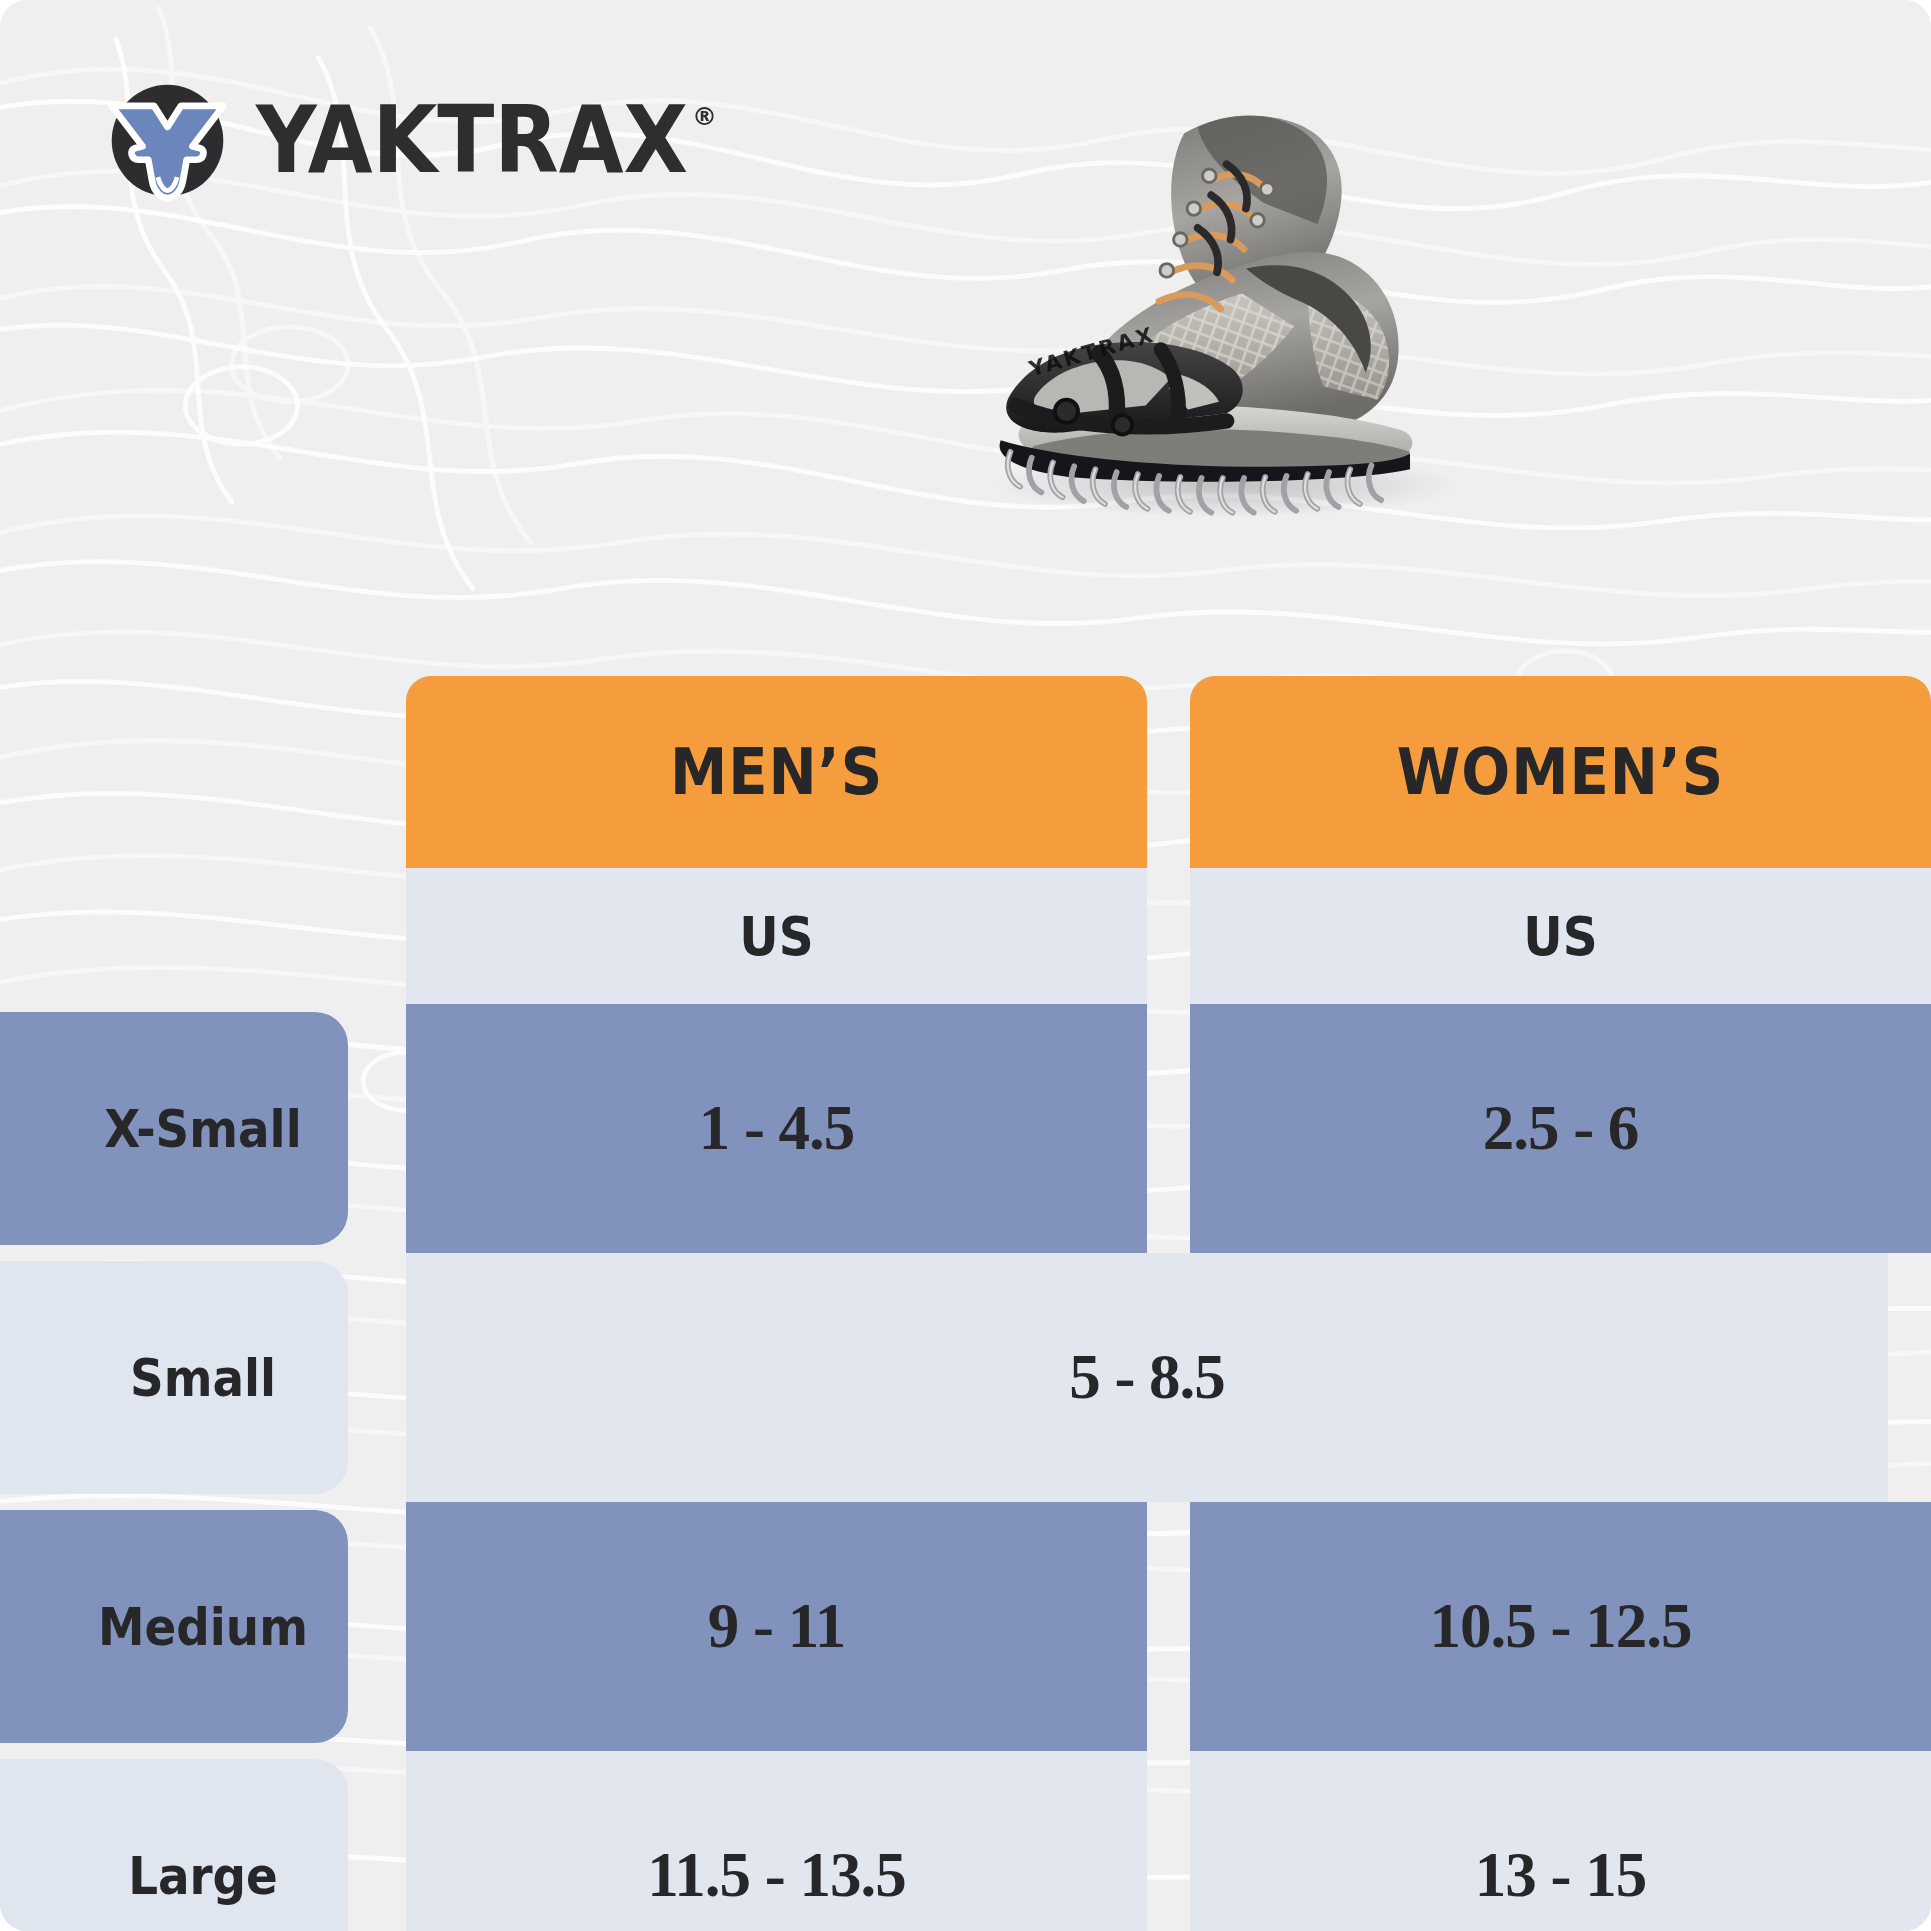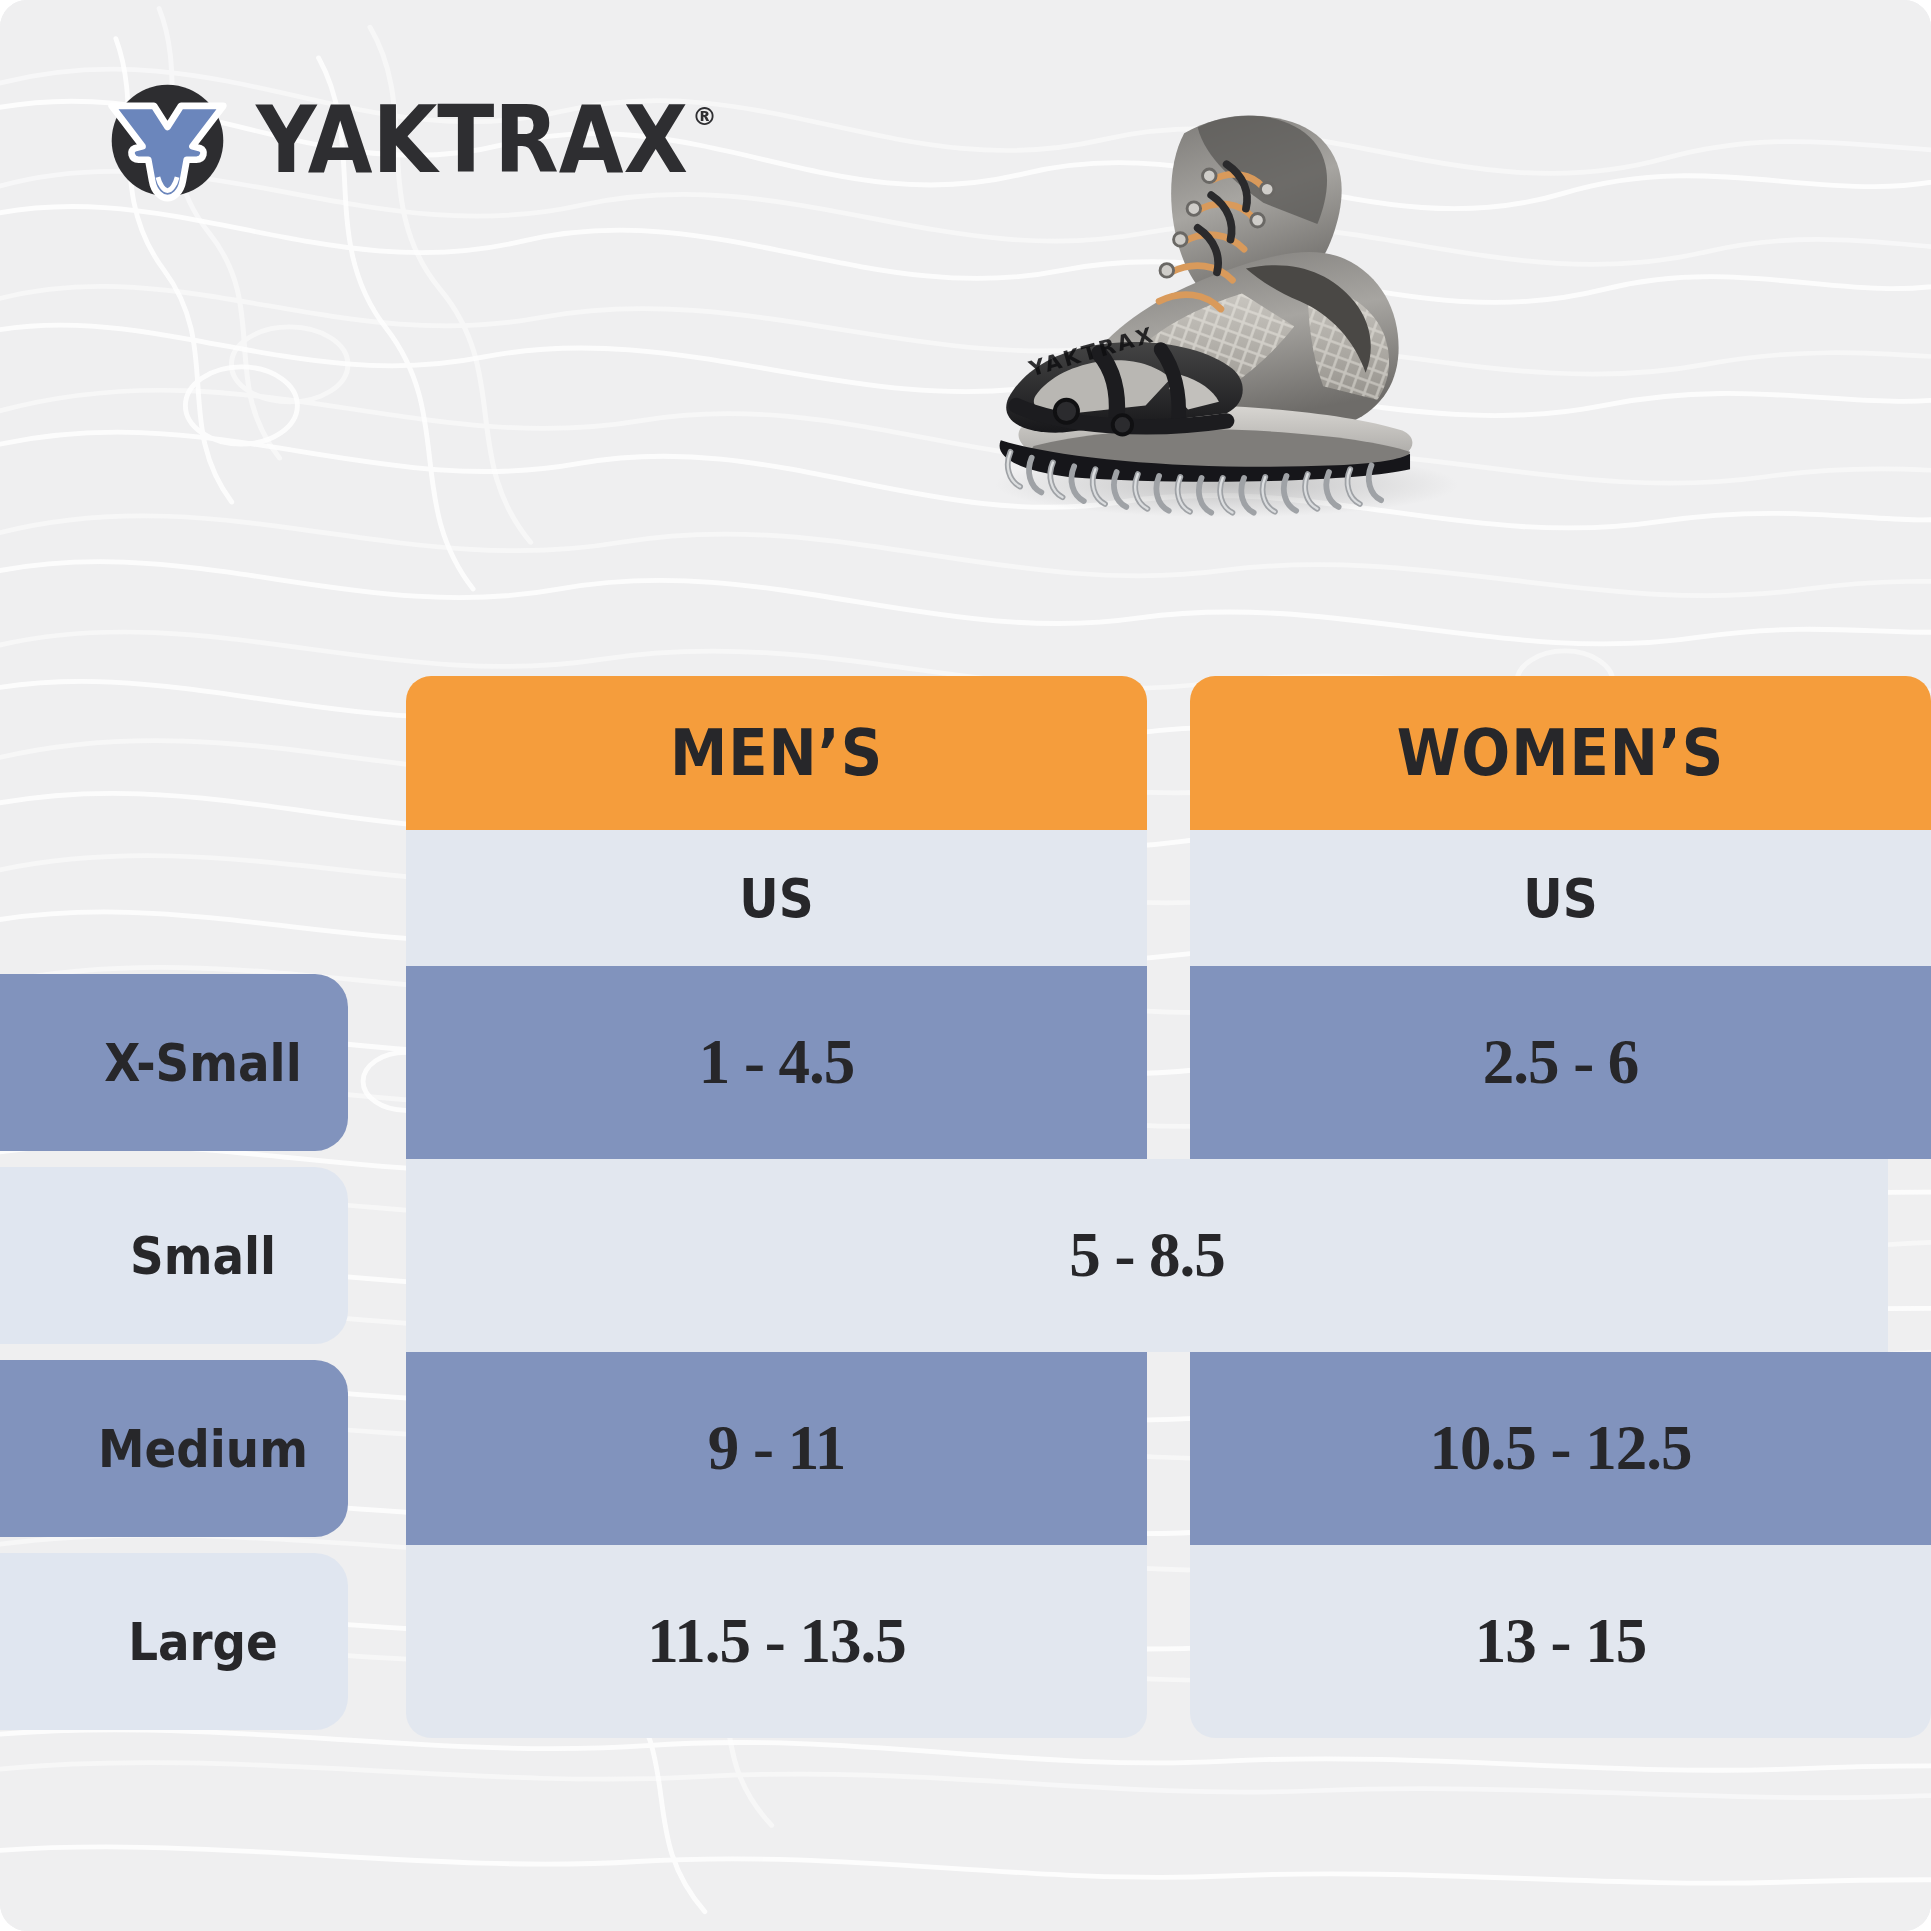--- a/index.html
+++ b/index.html
@@ -35,30 +35,30 @@
   .pill.lite{background:#e0e6f0;}
   .labeltext{position:relative;z-index:2;font-family:"DejaVu Sans",sans-serif;font-weight:bold;
              font-size:52px;color:#27272a;font-stretch:condensed;}
 
   .gap{width:43px;flex:0 0 43px;}
   .datacell{flex:1 1 0;display:flex;align-items:center;justify-content:center;}
   .dataval{font-family:Liberation Serif, serif;font-weight:bold;font-size:63px;color:#27272a;
            letter-spacing:-1px;text-align:right;}
 
   
-  .hdr .datacell{background:#f59d3c;height:154px;border-radius:25px 25px 0 0;}
+  .hdr .datacell{background:#f59d3c;height:192px;border-radius:25px 25px 0 0;}
   .hdr .hdrtext{font-family:"DejaVu Sans",sans-serif;font-weight:bold;font-size:64px;color:#27272a;
                 letter-spacing:1px;font-stretch:condensed;}
 
   
   .unit .datacell{background:#e2e7ef;height:136px;}
   .unit .unittext{font-family:"DejaVu Sans",sans-serif;font-weight:bold;font-size:54px;color:#27272a;font-stretch:condensed;}
 
   
-  .drow{height:193px;}
+  .drow{height:249px;}
   .drow .datacell.blue{background:#8193bd;}
   .drow .datacell.lite{background:#e2e7ef;}
   .drow.last .datacell{border-radius:0 0 25px 25px;}
 </style>
 </head>
 <body>
 
 <div id="page">
 
   <div id="topo">

